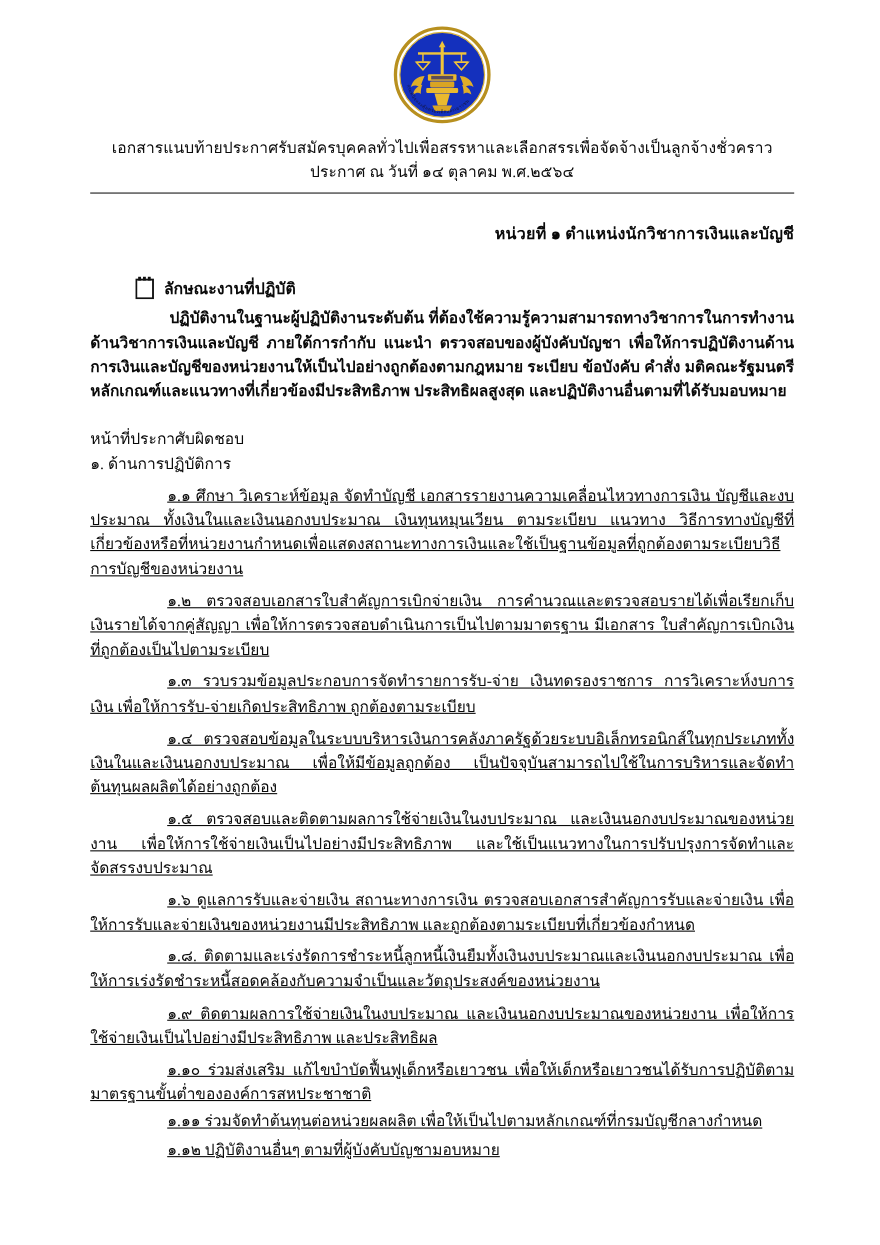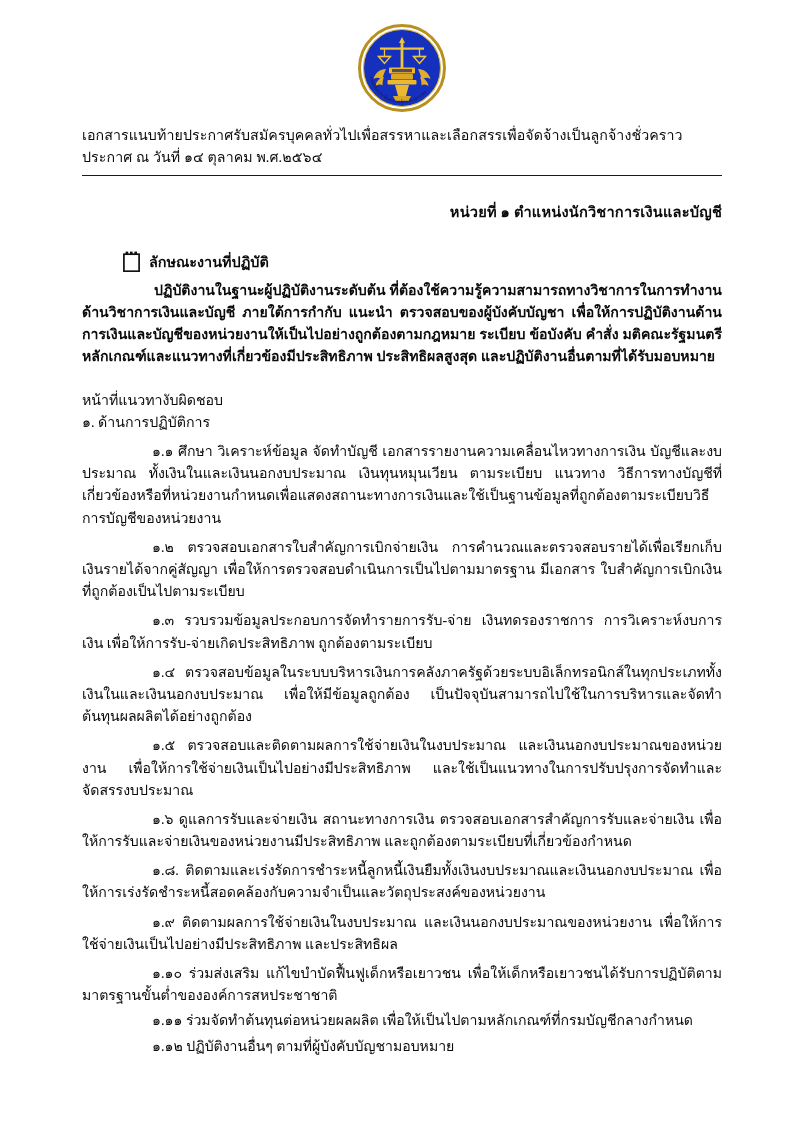--- a/index.html
+++ b/index.html
@@ -35,20 +35,21 @@
   }
   .emblem {
     position: relative;
     width: 92px;
     height: 92px;
   }
   .emblem svg { display: block; }
 
   
   .doc-header {
+    text-align: center;
     line-height: 1.55;
     font-size: 14.2px;
     letter-spacing: 0.1px;
   }
   .doc-header .line1 { display: block; white-space: nowrap; }
   .doc-header .line2 { display: block; }
 
   .rule {
     border: 0;
     border-top: 1.2px solid #1a1a1a;
@@ -101,20 +102,21 @@
   }
   .subheading + .subheading { margin-top: 1px; }
 
   .item {
     font-size: 14.1px;
     line-height: 1.575;
     text-align: justify;
     text-justify: inter-word;
     margin: 7px 0 0 0;
     text-indent: 70px;
+    text-decoration: underline;
   }
   .item.tight { margin-top: 3px; }
 </style>
 </head>
 <body>
 
 <div class="page">
 
   <div class="emblem-wrap">
     <div class="emblem">
@@ -177,21 +179,21 @@
       <rect x="0.9" y="3.2" width="15.2" height="17" fill="#ffffff" stroke="#111111" stroke-width="1.7"></rect>
       <rect x="2.6" y="0.6" width="2.6" height="3.4" fill="#111111"></rect>
       <rect x="7.0" y="0.6" width="2.6" height="3.4" fill="#111111"></rect>
       <rect x="11.4" y="0.6" width="2.6" height="3.4" fill="#111111"></rect>
     </svg>
     <span>ลักษณะงานที่ปฏิบัติ</span>
   </div>
 
   <p class="para">ปฏิบัติงานในฐานะผู้ปฏิบัติงานระดับต้น ที่ต้องใช้ความรู้ความสามารถทางวิชาการในการทำงานด้านวิชาการเงินและบัญชี ภายใต้การกำกับ แนะนำ ตรวจสอบของผู้บังคับบัญชา เพื่อให้การปฏิบัติงานด้านการเงินและบัญชีของหน่วยงานให้เป็นไปอย่างถูกต้องตามกฎหมาย ระเบียบ ข้อบังคับ คำสั่ง มติคณะรัฐมนตรี หลักเกณฑ์และแนวทางที่เกี่ยวข้องมีประสิทธิภาพ ประสิทธิผลสูงสุด และปฏิบัติงานอื่นตามที่ได้รับมอบหมาย</p>
 
-  <div class="subheading">หน้าที่แนวทางับผิดชอบ</div>
+  <div class="subheading">หน้าที่ประกาศับผิดชอบ</div>
   <div class="subheading">๑. ด้านการปฏิบัติการ</div>
 
   <p class="item">๑.๑    ศึกษา วิเคราะห์ข้อมูล จัดทำบัญชี เอกสารรายงานความเคลื่อนไหวทางการเงิน บัญชีและงบประมาณ ทั้งเงินในและเงินนอกงบประมาณ เงินทุนหมุนเวียน ตามระเบียบ แนวทาง วิธีการทางบัญชีที่เกี่ยวข้องหรือที่หน่วยงานกำหนดเพื่อแสดงสถานะทางการเงินและใช้เป็นฐานข้อมูลที่ถูกต้องตามระเบียบวิธีการบัญชีของหน่วยงาน</p>
   <p class="item">๑.๒ ตรวจสอบเอกสารใบสำคัญการเบิกจ่ายเงิน การคำนวณและตรวจสอบรายได้เพื่อเรียกเก็บเงินรายได้จากคู่สัญญา เพื่อให้การตรวจสอบดำเนินการเป็นไปตามมาตรฐาน มีเอกสาร  ใบสำคัญการเบิกเงินที่ถูกต้องเป็นไปตามระเบียบ</p>
   <p class="item">๑.๓ รวบรวมข้อมูลประกอบการจัดทำรายการรับ-จ่าย เงินทดรองราชการ การวิเคราะห์งบการเงิน เพื่อให้การรับ-จ่ายเกิดประสิทธิภาพ ถูกต้องตามระเบียบ</p>
   <p class="item">๑.๔ ตรวจสอบข้อมูลในระบบบริหารเงินการคลังภาครัฐด้วยระบบอิเล็กทรอนิกส์ในทุกประเภททั้งเงินในและเงินนอกงบประมาณ เพื่อให้มีข้อมูลถูกต้อง เป็นปัจจุบันสามารถไปใช้ในการบริหารและจัดทำต้นทุนผลผลิตได้อย่างถูกต้อง</p>
   <p class="item">๑.๕  ตรวจสอบและติดตามผลการใช้จ่ายเงินในงบประมาณ และเงินนอกงบประมาณของหน่วยงาน เพื่อให้การใช้จ่ายเงินเป็นไปอย่างมีประสิทธิภาพ และใช้เป็นแนวทางในการปรับปรุงการจัดทำและจัดสรรงบประมาณ</p>
   <p class="item">๑.๖ ดูแลการรับและจ่ายเงิน สถานะทางการเงิน ตรวจสอบเอกสารสำคัญการรับและจ่ายเงิน เพื่อให้การรับและจ่ายเงินของหน่วยงานมีประสิทธิภาพ และถูกต้องตามระเบียบที่เกี่ยวข้องกำหนด</p>
   <p class="item">๑.๘. ติดตามและเร่งรัดการชำระหนี้ลูกหนี้เงินยืมทั้งเงินงบประมาณและเงินนอกงบประมาณ เพื่อให้การเร่งรัดชำระหนี้สอดคล้องกับความจำเป็นและวัตถุประสงค์ของหน่วยงาน</p>
   <p class="item">๑.๙  ติดตามผลการใช้จ่ายเงินในงบประมาณ และเงินนอกงบประมาณของหน่วยงาน เพื่อให้การใช้จ่ายเงินเป็นไปอย่างมีประสิทธิภาพ และประสิทธิผล</p>

